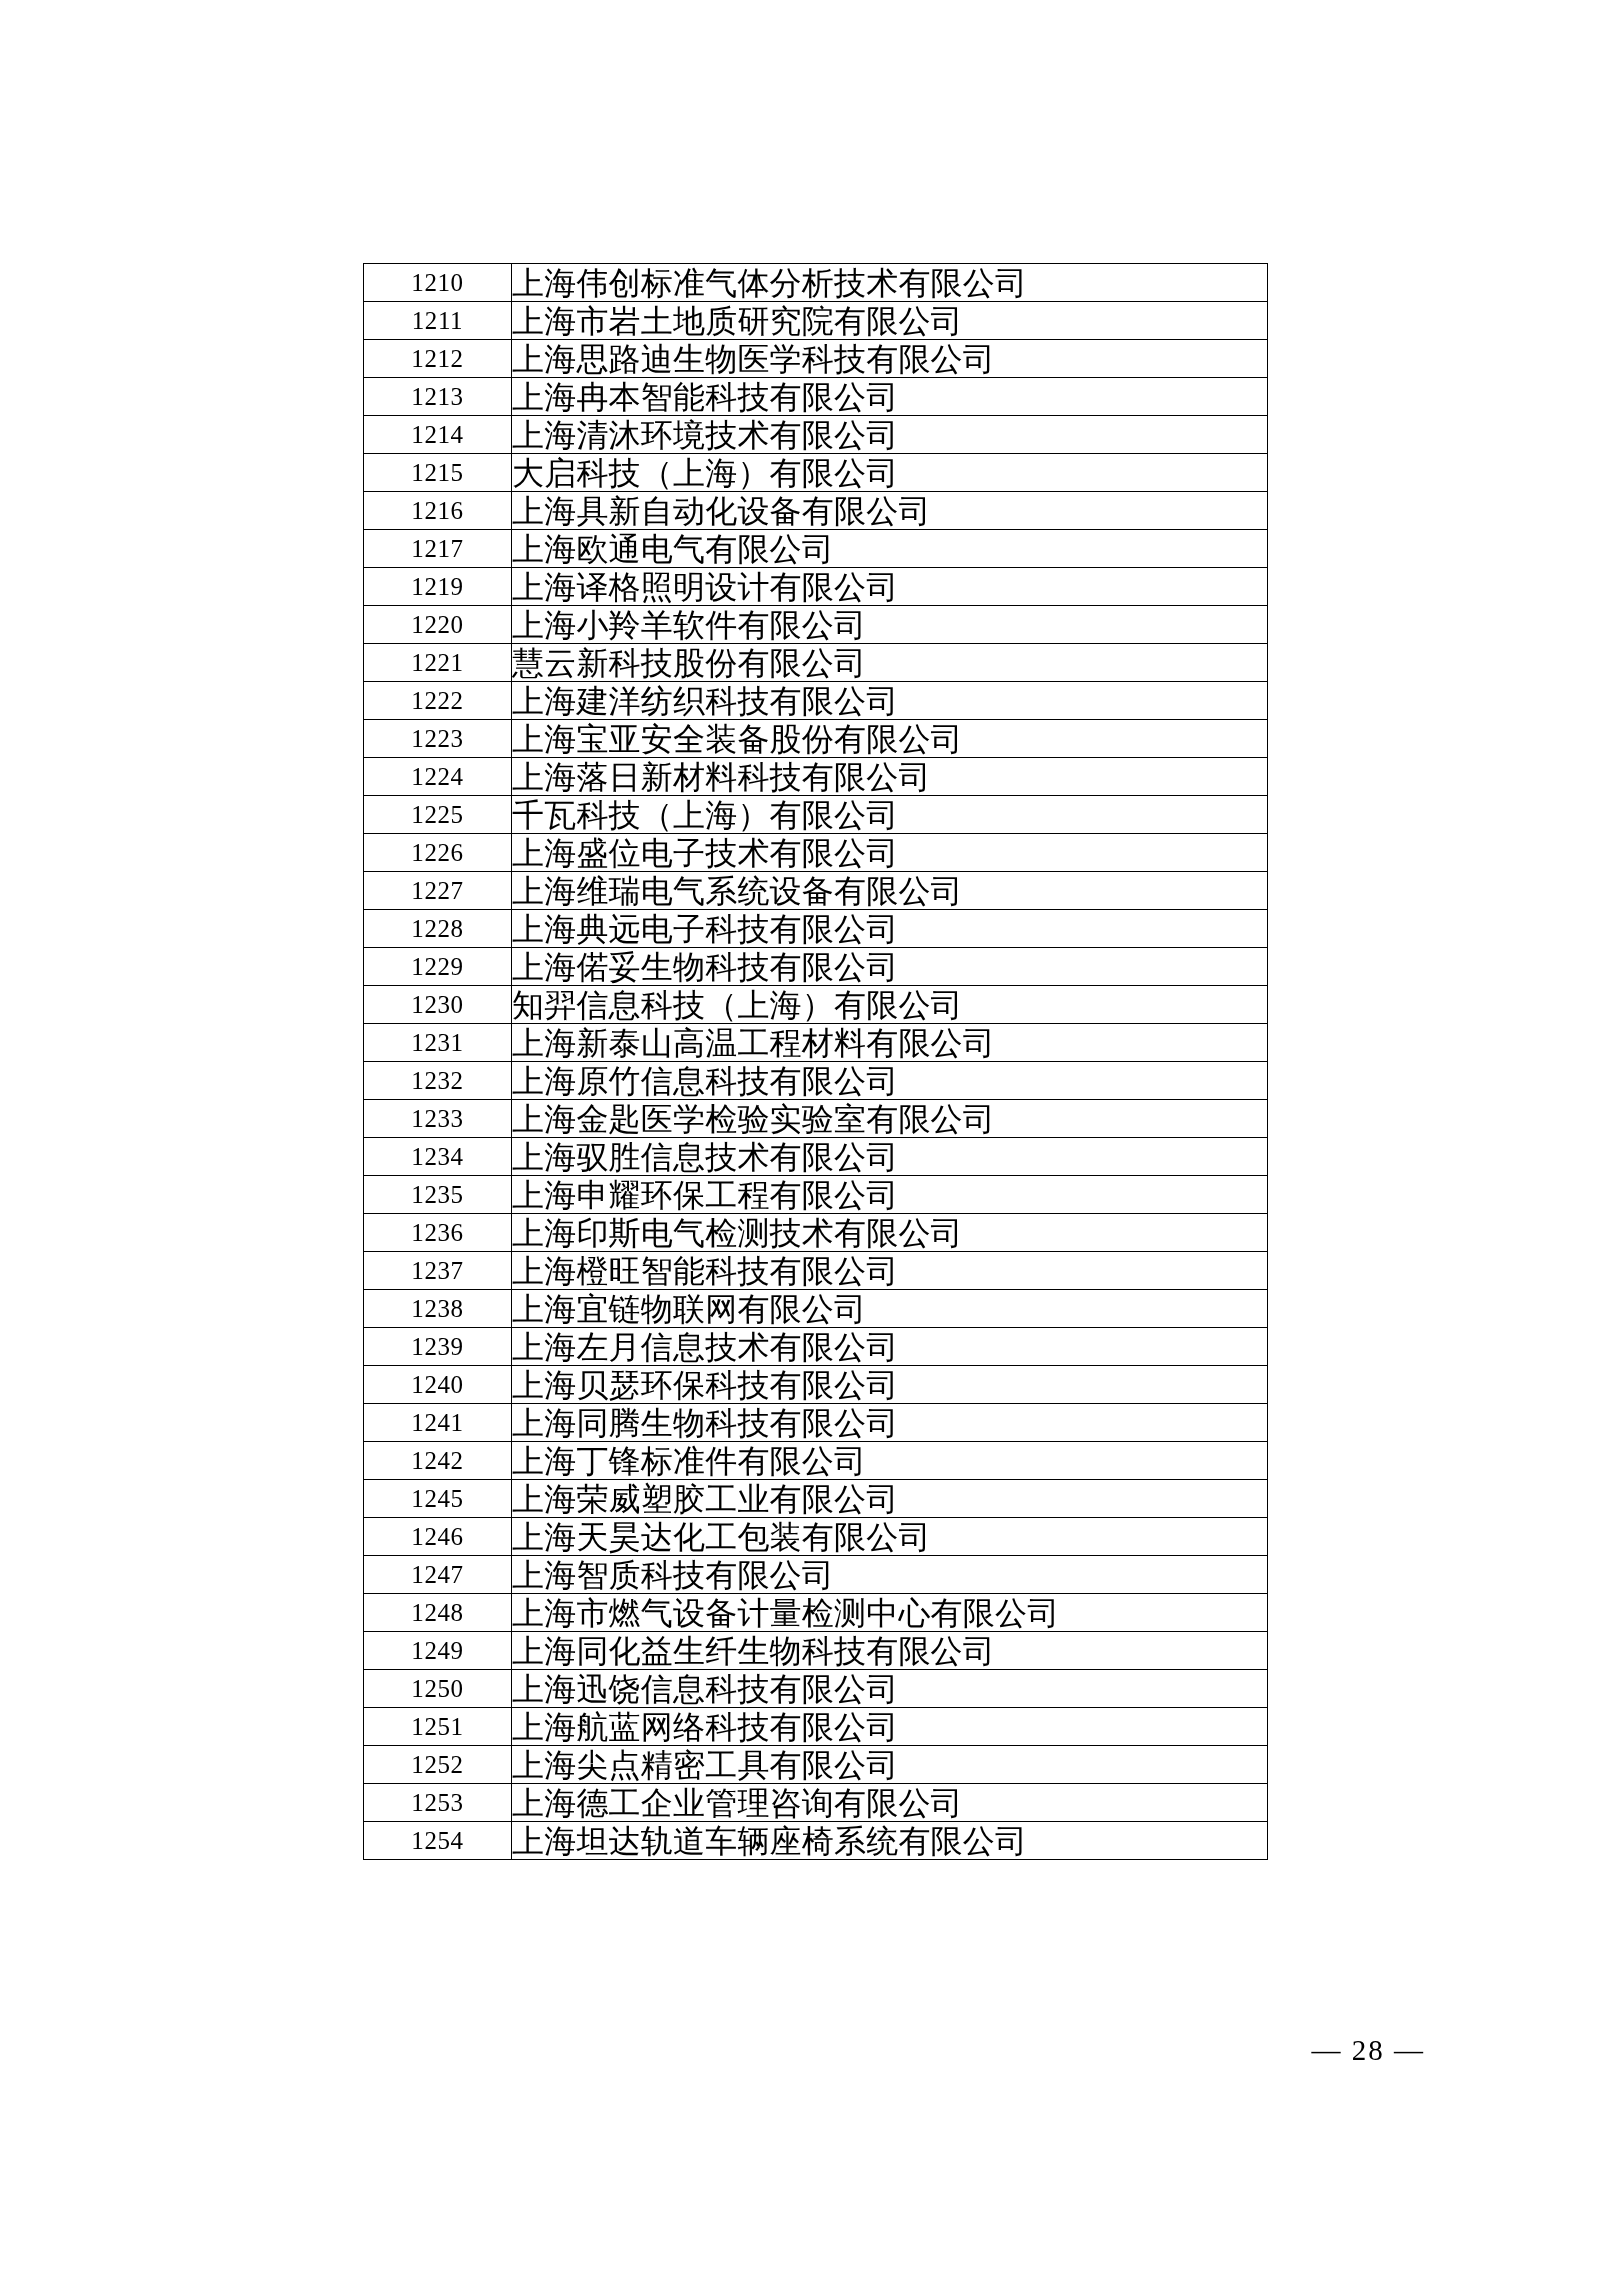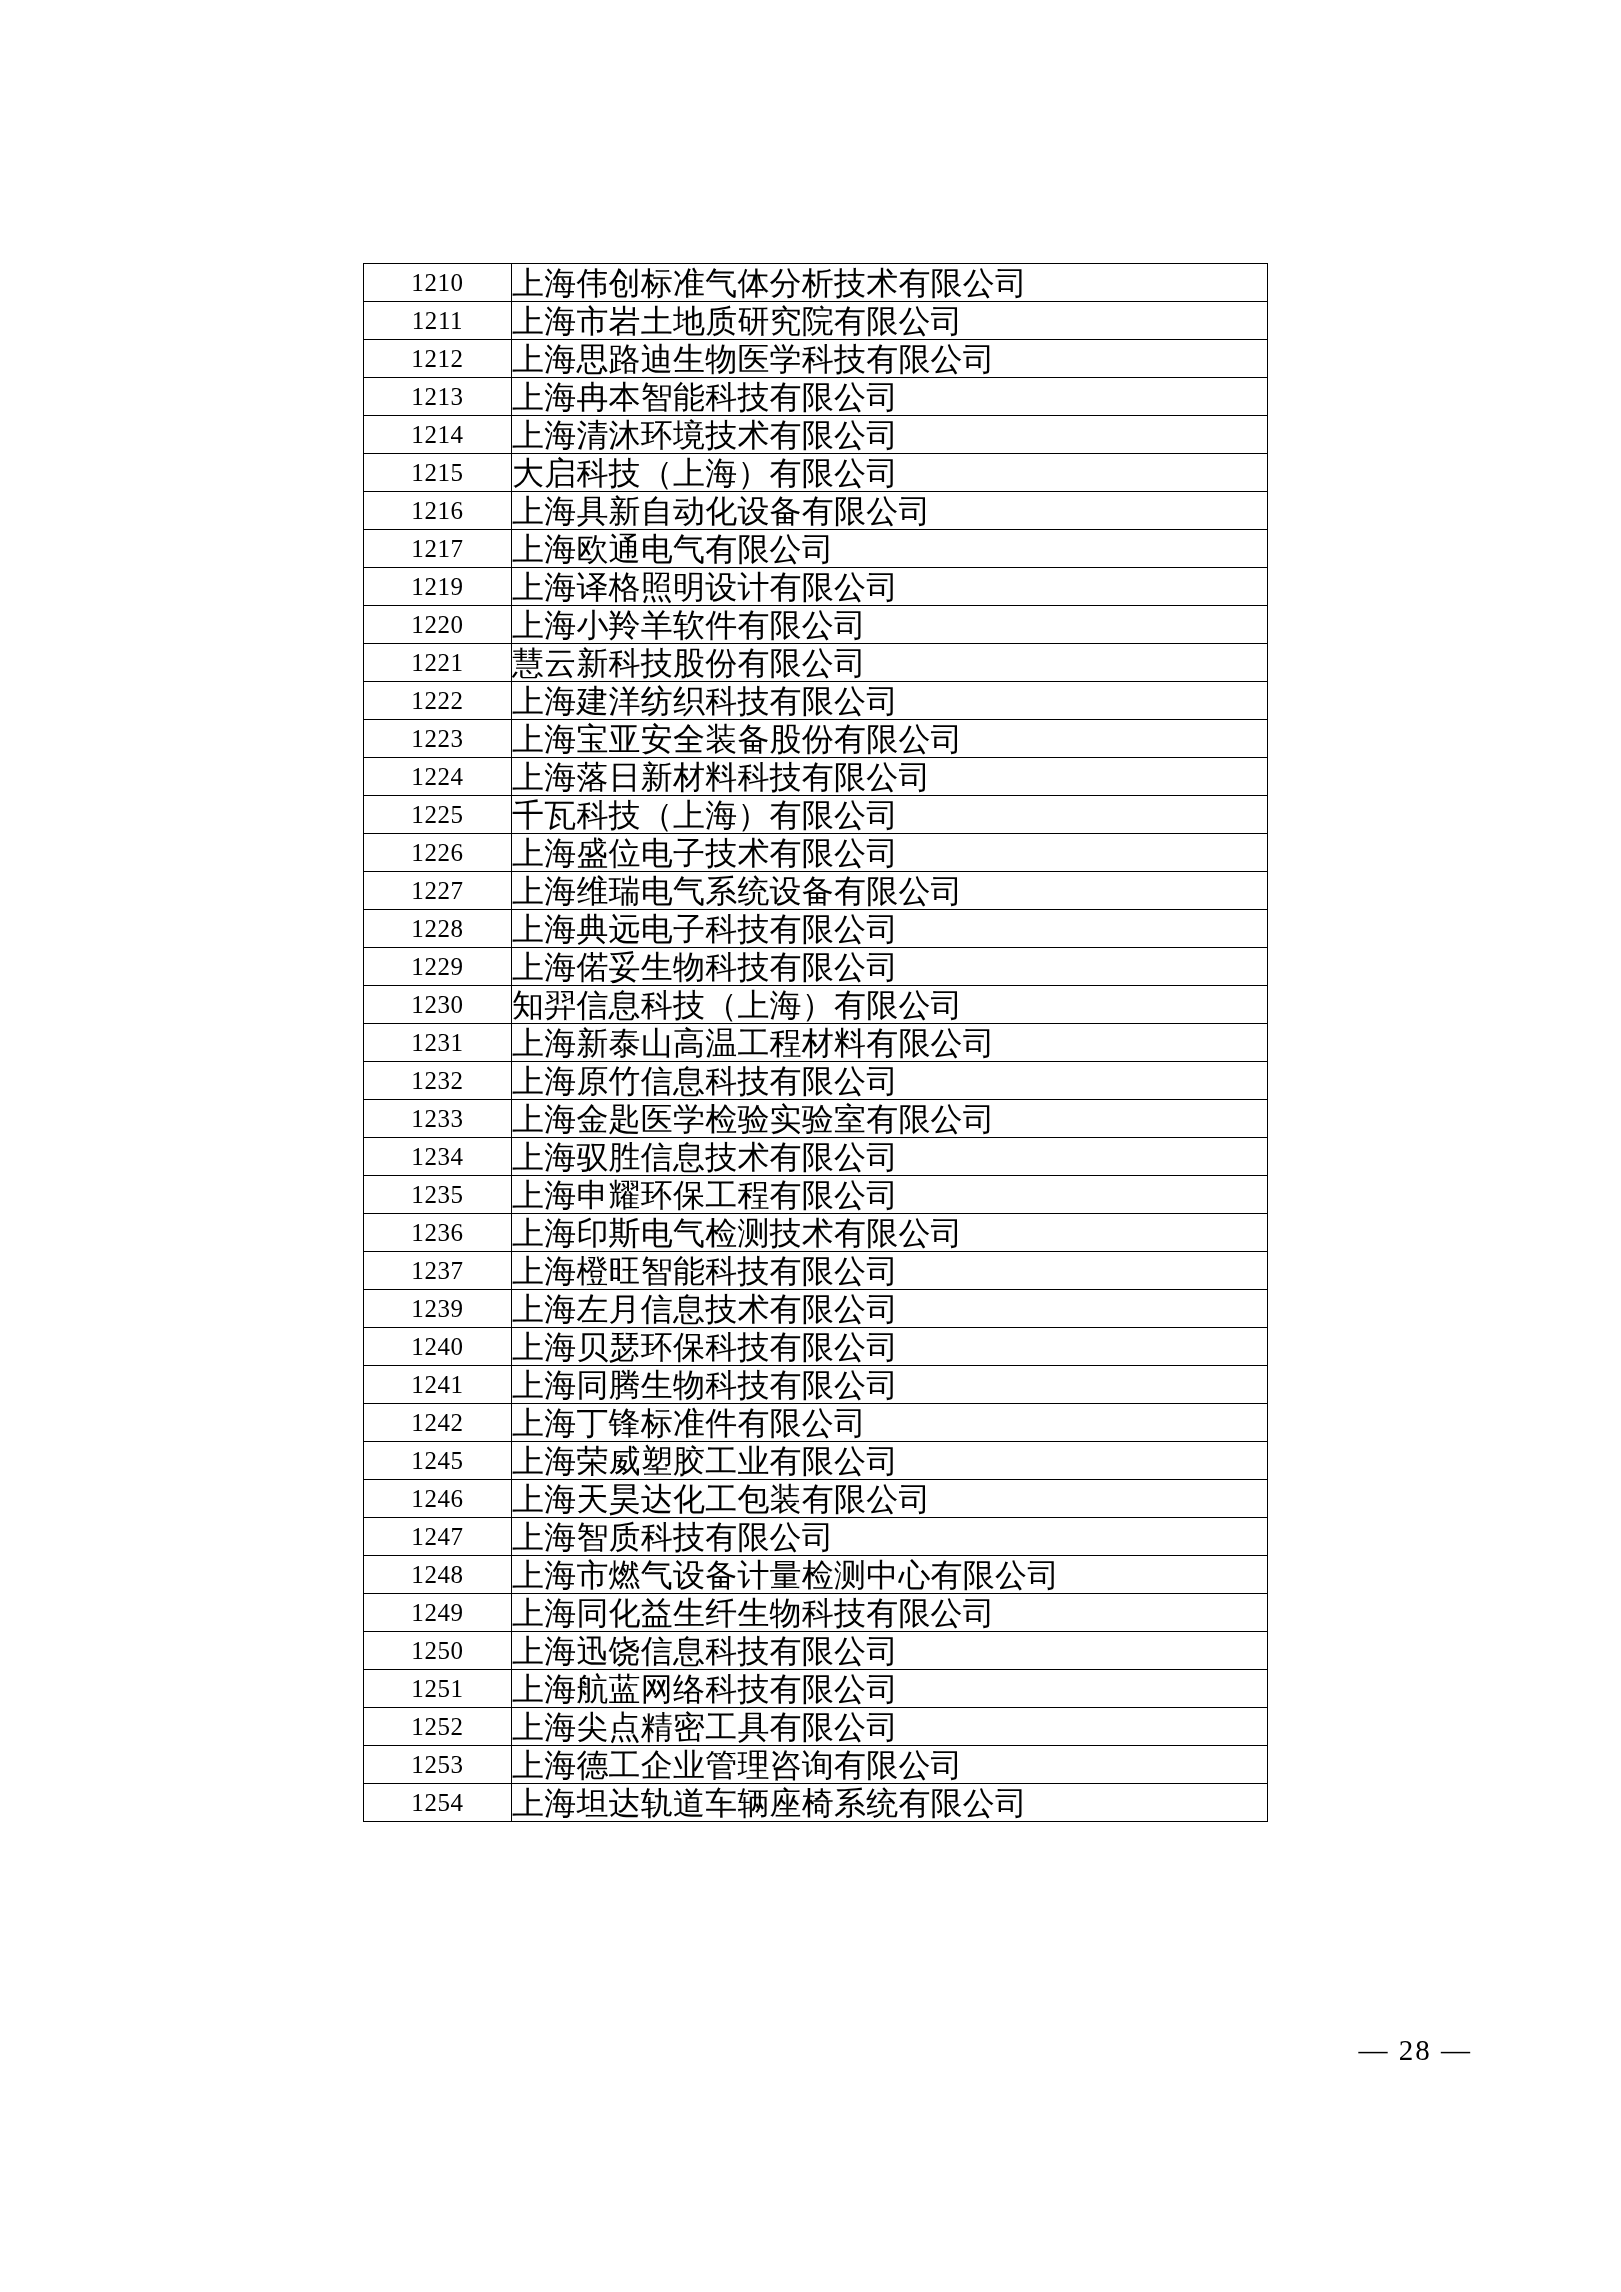--- a/index.html
+++ b/index.html
@@ -74,21 +74,20 @@
 
   #page-number {
     position: absolute;
     left: 0;
     top: 2034px;
     width: 1425px;
     text-align: right;
     font-family: "Liberation Serif", "DejaVu Serif", serif;
     font-size: 29px;
     letter-spacing: 2px;
-    padding-left: 47px;
   }
 </style>
 </head>
 <body>
 
 <div id="page">
 
   <div id="list-table-wrap">
     <table class="list-table">
       <tbody id="list-table-body">
@@ -194,20 +193,24 @@
           </tr>
           <tr>
             <td class="seq-cell">1236</td>
             <td class="name-cell">上海印斯电气检测技术有限公司</td>
           </tr>
           <tr>
             <td class="seq-cell">1237</td>
             <td class="name-cell">上海橙旺智能科技有限公司</td>
           </tr>
           <tr>
+            <td class="seq-cell">1238</td>
+            <td class="name-cell">上海宜链物联网有限公司</td>
+          </tr>
+          <tr>
             <td class="seq-cell">1239</td>
             <td class="name-cell">上海左月信息技术有限公司</td>
           </tr>
           <tr>
             <td class="seq-cell">1240</td>
             <td class="name-cell">上海贝瑟环保科技有限公司</td>
           </tr>
           <tr>
             <td class="seq-cell">1241</td>
             <td class="name-cell">上海同腾生物科技有限公司</td>

